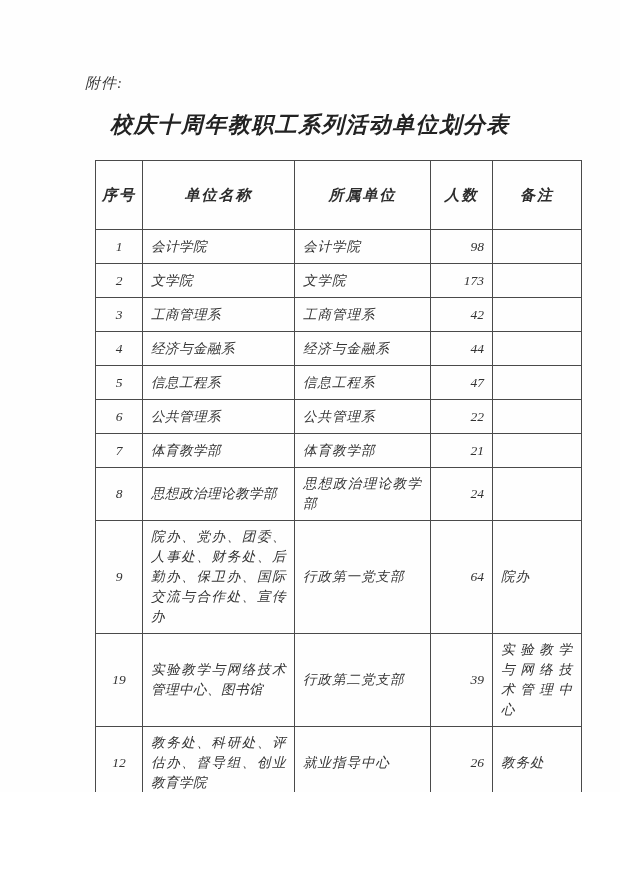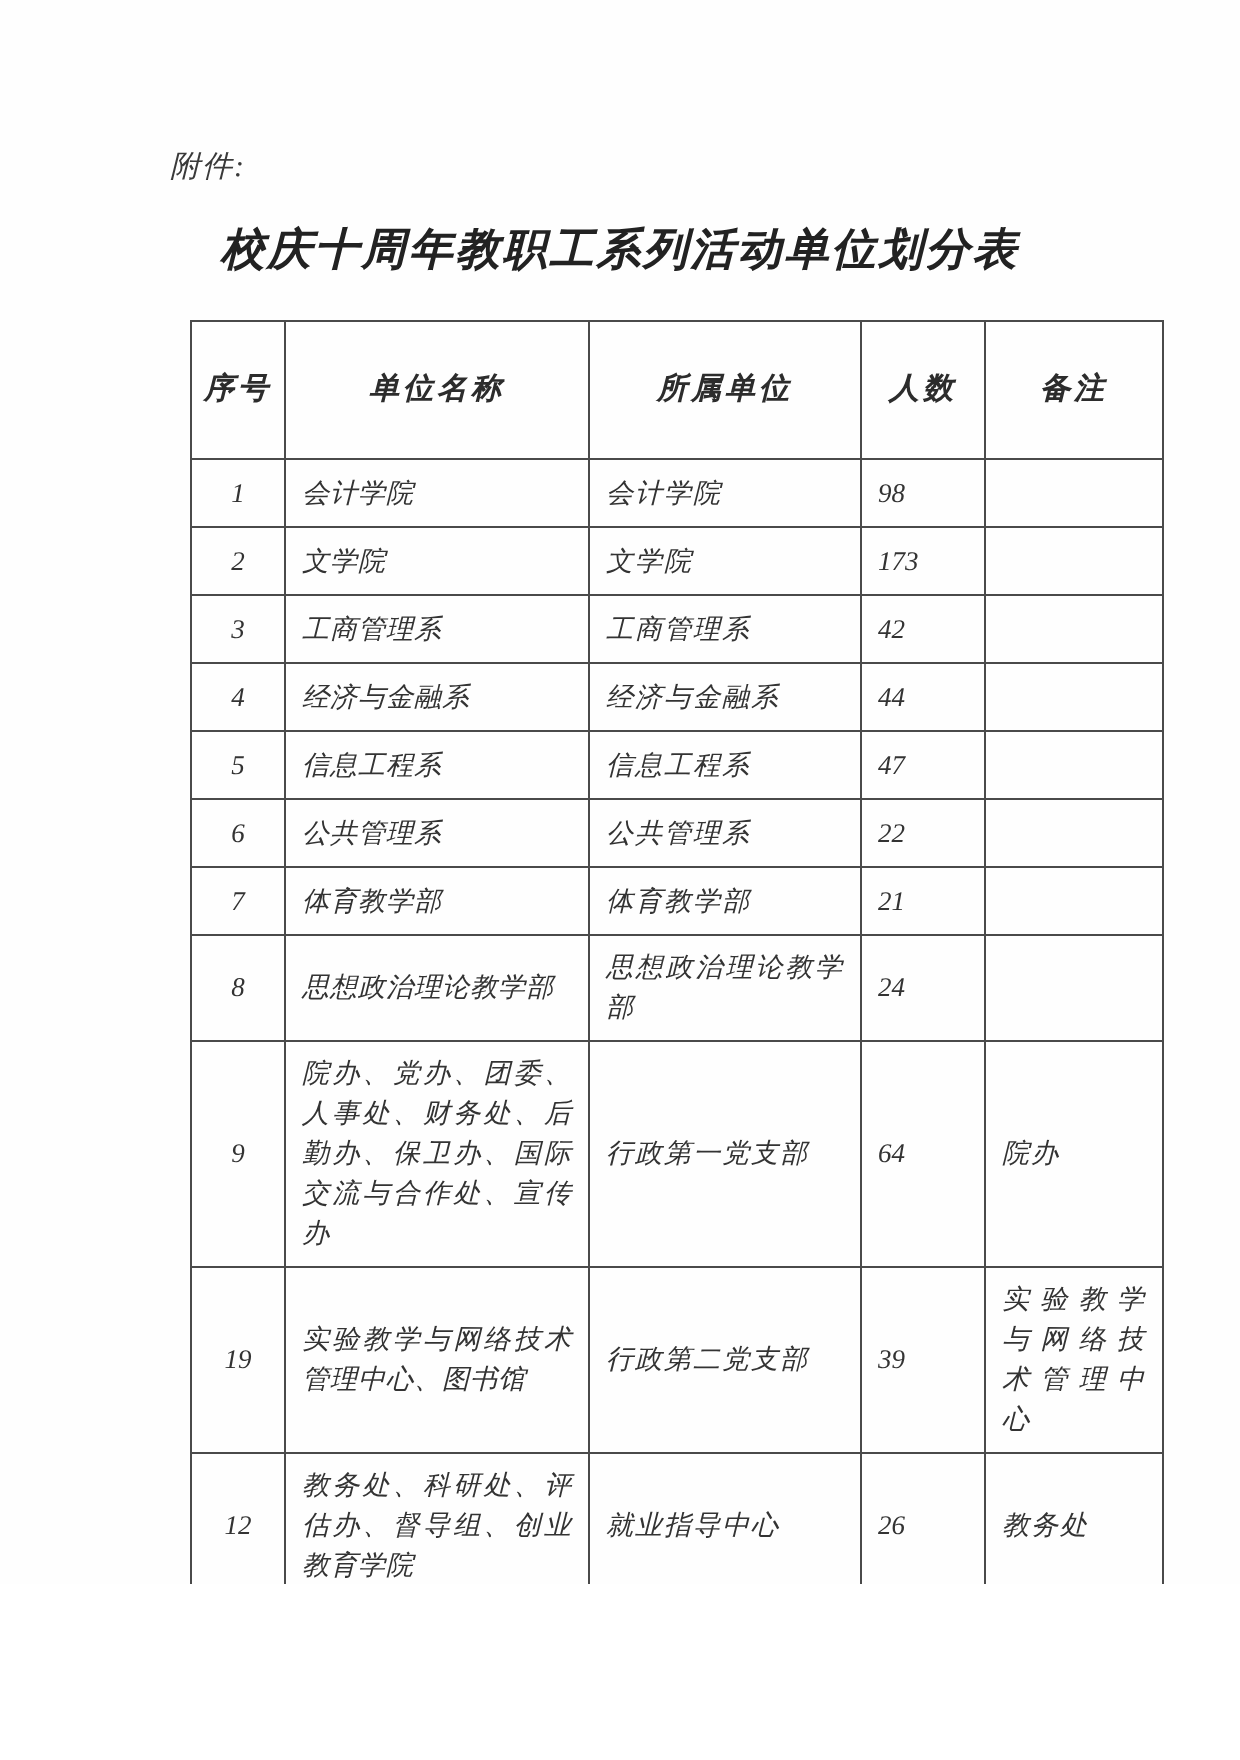--- a/index.html
+++ b/index.html
@@ -61,21 +61,21 @@
     font-weight: bold;
     text-align: center;
     height: 32px;
     padding: 18px 2px;
     letter-spacing: 2px;
     color: #2c2c2c;
   }
   td.c-no { text-align: center; padding: 6px 2px; }
   td.c-unit { text-align: justify; letter-spacing: 0.5px; }
   td.c-aff { text-align: justify; letter-spacing: 1px; }
-  td.c-count { text-align: left; padding: 6px 2px; color: #3d3d3d; }
+  td.c-count { text-align: right; padding: 6px 2px; color: #3d3d3d; }
   td.c-remark { text-align: justify; letter-spacing: 1px; }
   tr.single td { height: 21px; }
   .note {
     position: absolute;
     top: 778px;
     left: 128px;
     font-size: 14.5px;
     letter-spacing: 1px;
     color: #3a3a3a;
   }

